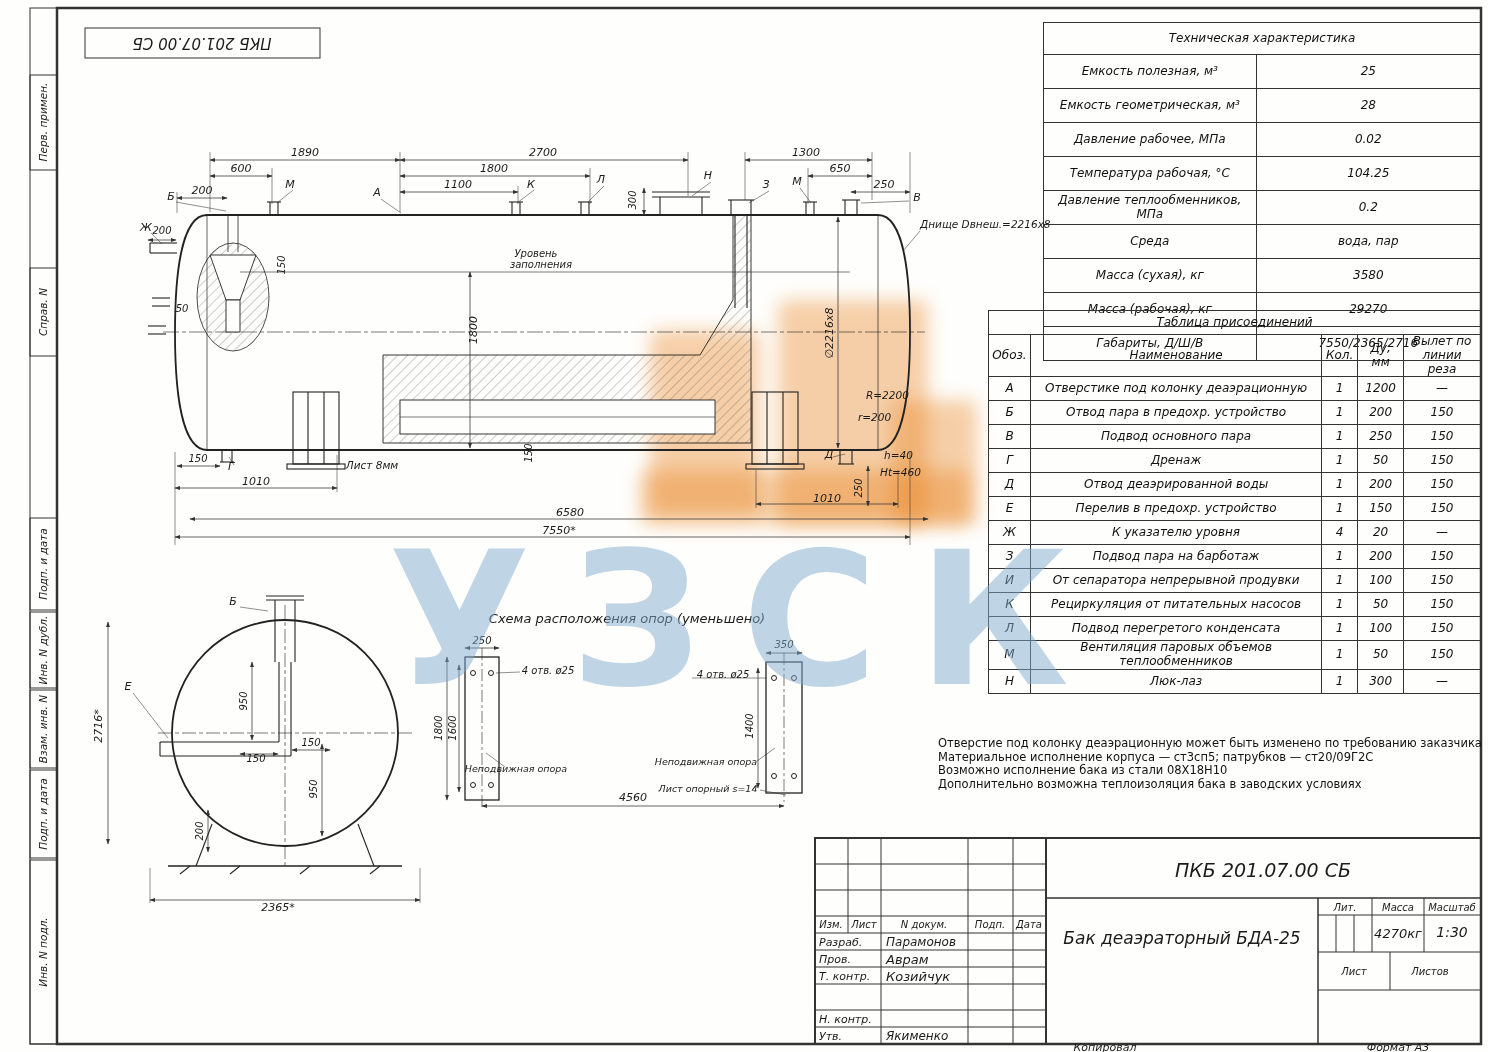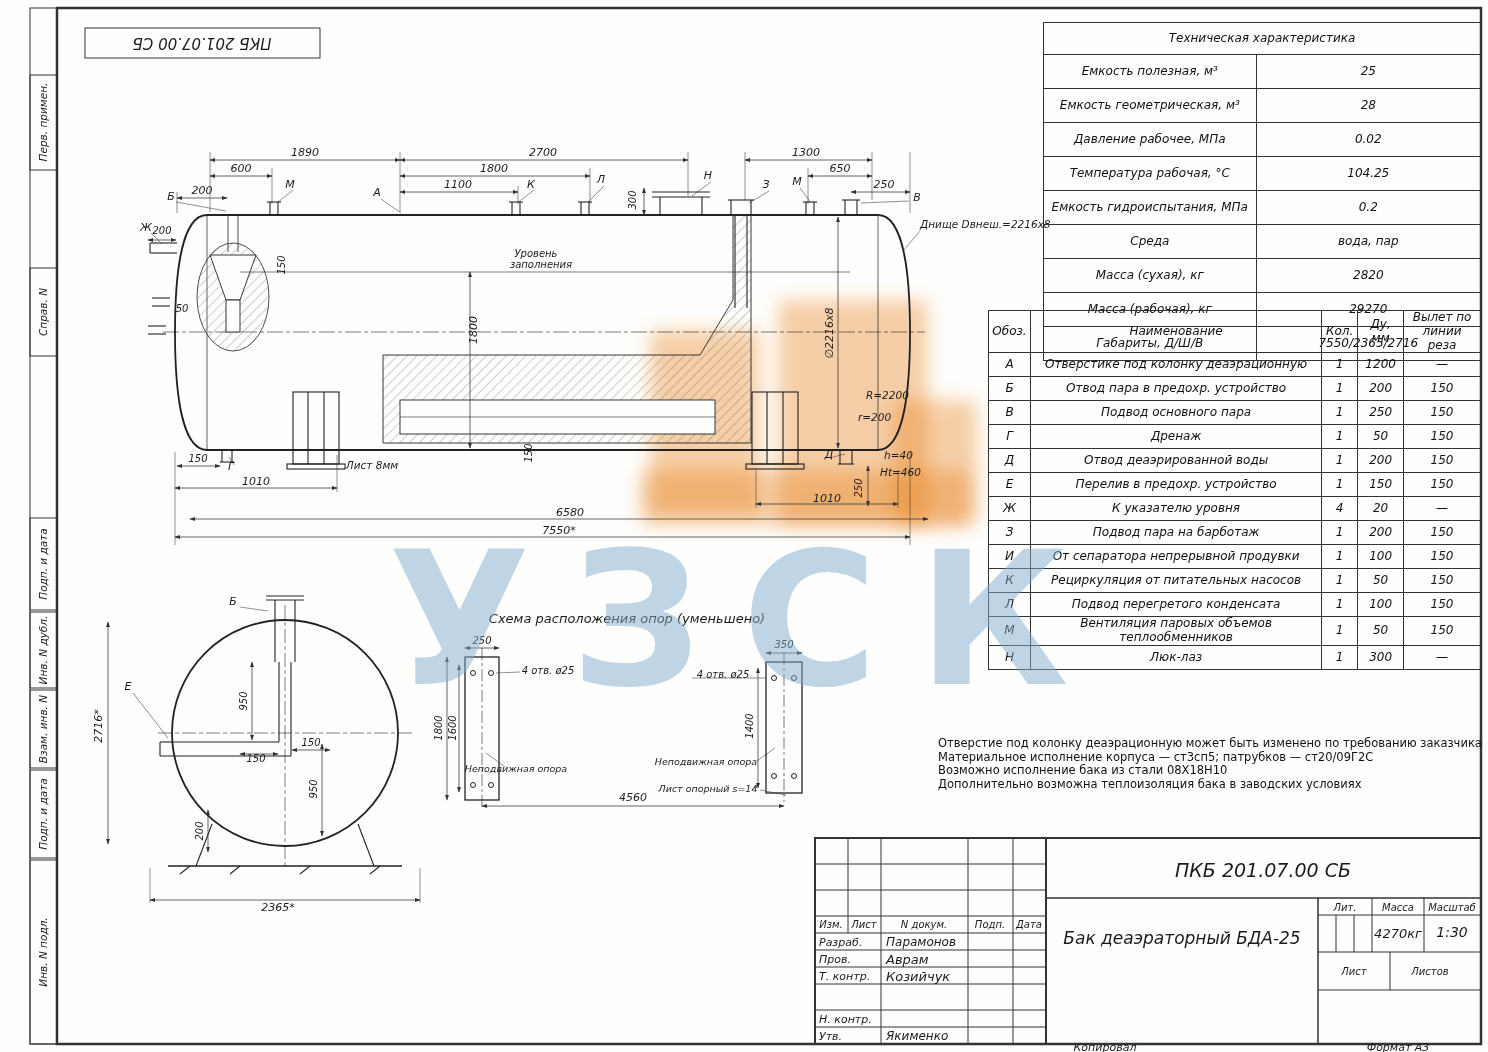--- a/index.html
+++ b/index.html
@@ -399,30 +399,30 @@
         </tr>
         <tr>
           <td>Давление рабочее, МПа</td>
           <td>0.02</td>
         </tr>
         <tr>
           <td>Температура рабочая, °С</td>
           <td>104.25</td>
         </tr>
         <tr>
-          <td>Емкость гидроиспытания, МПа</td>
+          <td>Давление теплообменников, МПа</td>
           <td>0.2</td>
         </tr>
         <tr>
           <td>Среда</td>
           <td>вода, пар</td>
         </tr>
         <tr>
           <td>Масса (сухая), кг</td>
-          <td>2820</td>
+          <td>3580</td>
         </tr>
         <tr>
           <td>Масса (рабочая), кг</td>
           <td>29270</td>
         </tr>
         <tr>
           <td>Габариты, Д/Ш/В</td>
           <td>7550/2365/2716</td>
         </tr>
       </tbody>
@@ -430,20 +430,23 @@
 
   <table class="conn">
     <colgroup>
       <col style="width:42px">
         <col style="width:292px">
         <col style="width:36px">
         <col style="width:46px">
         <col style="width:77px">
     </colgroup>
     <thead>
+      <tr class="title-row">
+          <th colspan="5">Таблица присоединений</th>
+        </tr>
       <tr class="hdr">
         <th>Обоз.</th>
         <th>Наименование</th>
         <th>Кол.</th>
         <th>Ду, мм</th>
         <th>Вылет по линии реза</th>
       </tr>
     </thead>
     <tbody id="conn-rows">
         <tr>

